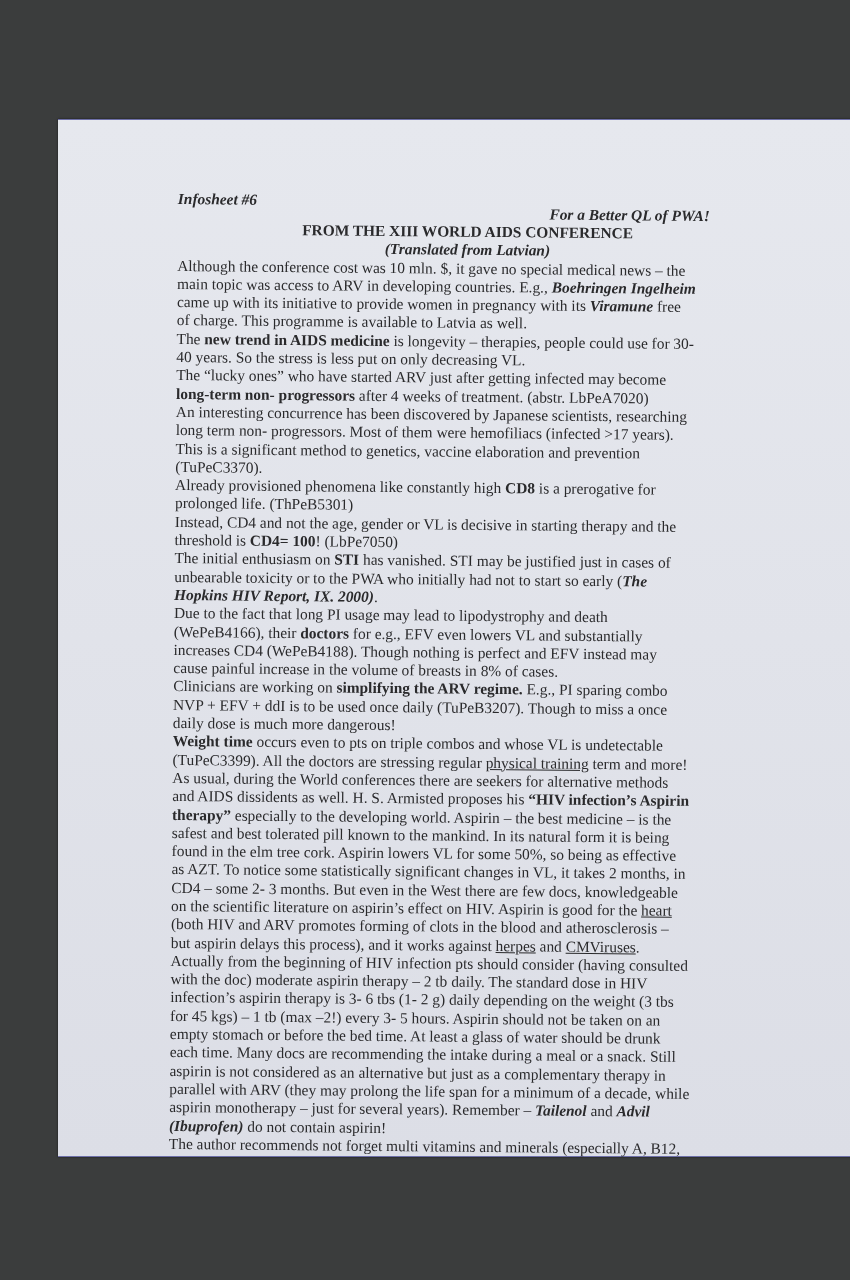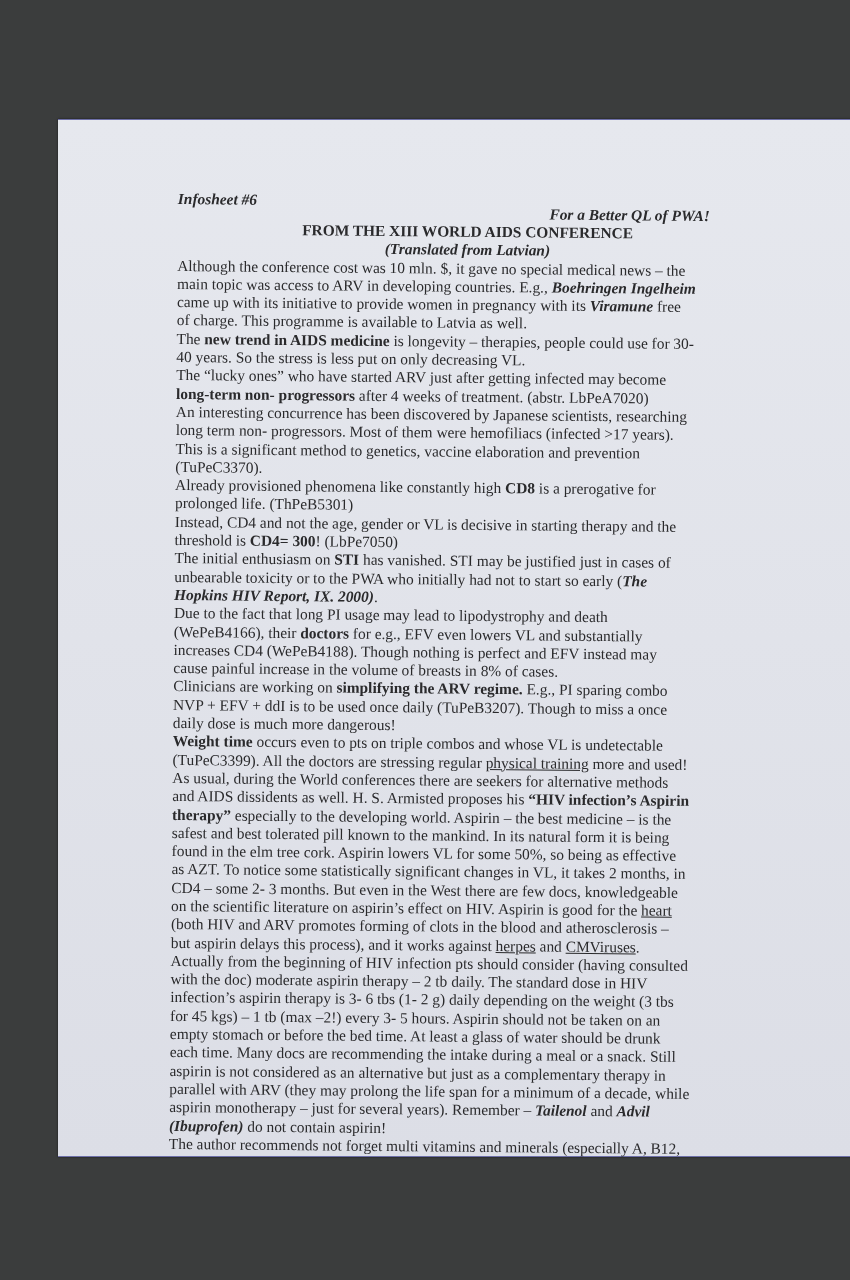--- a/index.html
+++ b/index.html
@@ -45,22 +45,22 @@
       <span class="hdr-right">For a Better QL of PWA!</span>
     </div>
     <div class="title">FROM THE XIII WORLD AIDS CONFERENCE</div>
     <div class="subtitle">(Translated from Latvian)</div>
     <div id="body-text">
         <p><span>Although the conference cost was 10 mln. $, it gave no special medical news – the main topic was access to ARV in developing countries. E.g., </span><b style="font-style: italic;">Boehringen Ingelheim</b><span> came up with its initiative to provide women in pregnancy with its </span><b style="font-style: italic;">Viramune</b><span> free of charge. This programme is available to Latvia as well.</span></p>
         <p><span>The </span><b>new trend in AIDS medicine</b><span> is longevity – therapies, people could use for 30-40 years. So the stress is less put on only decreasing VL.</span></p>
         <p><span>The “lucky ones” who have started ARV just after getting infected may become </span><b>long-term non- progressors</b><span> after 4 weeks of treatment. (abstr. LbPeA7020)</span></p>
         <p><span>An interesting concurrence has been discovered by Japanese scientists, researching long term non- progressors. Most of them were hemofiliacs (infected &gt;17 years). This is a significant method to genetics, vaccine elaboration and prevention (TuPeC3370).</span></p>
         <p><span>Already provisioned phenomena like constantly high </span><b>CD8</b><span> is a prerogative for prolonged life. (ThPeB5301)</span></p>
-        <p><span>Instead, CD4 and not the age, gender or VL is decisive in starting therapy and the threshold is </span><b>CD4= 300</b><span>! (LbPe7050)</span></p>
+        <p><span>Instead, CD4 and not the age, gender or VL is decisive in starting therapy and the threshold is </span><b>CD4= 100</b><span>! (LbPe7050)</span></p>
         <p><span>The initial enthusiasm on </span><b>STI</b><span> has vanished. STI may be justified just in cases of unbearable toxicity or to the PWA who initially had not to start so early (</span><b style="font-style: italic;">The Hopkins HIV Report, IX. 2000)</b><span>.</span></p>
         <p><span>Due to the fact that long PI usage may lead to lipodystrophy and death (WePeB4166), their </span><b>doctors</b><span> for e.g., EFV even lowers VL and substantially increases CD4 (WePeB4188). Though nothing is perfect and EFV instead may cause painful increase in the volume of breasts in 8% of cases.</span></p>
         <p><span>Clinicians are working on </span><b>simplifying the ARV regime.</b><span> E.g., PI sparing combo NVP + EFV + ddI is to be used once daily (TuPeB3207). Though to miss a once daily dose is much more dangerous!</span></p>
-        <p><b>Weight time</b><span> occurs even to pts on triple combos and whose VL is undetectable (TuPeC3399). All the doctors are stressing regular </span><u>physical training</u><span> more and used!</span></p>
+        <p><b>Weight time</b><span> occurs even to pts on triple combos and whose VL is undetectable (TuPeC3399). All the doctors are stressing regular </span><u>physical training</u><span> term and more!</span></p>
         <p><span>As usual, during the World conferences there are seekers for alternative methods and AIDS dissidents as well. H. S. Armisted proposes his </span><b>“HIV infection’s Aspirin therapy”</b><span> especially to the developing world. Aspirin – the best medicine – is the safest and best tolerated pill known to the mankind. In its natural form it is being found in the elm tree cork. Aspirin lowers VL for some 50%, so being as effective as AZT. To notice some statistically significant changes in VL, it takes 2 months, in CD4 – some 2- 3 months. But even in the West there are few docs, knowledgeable on the scientific literature on aspirin’s effect on HIV. Aspirin is good for the </span><u>heart</u><span> (both HIV and ARV promotes forming of clots in the blood and atherosclerosis – but aspirin delays this process), and it works against </span><u>herpes</u><span> and </span><u>CMViruses</u><span>. Actually from the beginning of HIV infection pts should consider (having consulted with the doc) moderate aspirin therapy – 2 tb daily. The standard dose in HIV infection’s aspirin therapy is 3- 6 tbs (1- 2 g) daily depending on the weight (3 tbs for 45 kgs) – 1 tb (max –2!) every 3- 5 hours. Aspirin should not be taken on an empty stomach or before the bed time. At least a glass of water should be drunk each time. Many docs are recommending the intake during a meal or a snack. Still aspirin is not considered as an alternative but just as a complementary therapy in parallel with ARV (they may prolong the life span for a minimum of a decade, while aspirin monotherapy – just for several years). Remember – </span><b style="font-style: italic;">Tailenol</b><span> and </span><b style="font-style: italic;">Advil (Ibuprofen)</b><span> do not contain aspirin!</span></p>
         <p><span>The author recommends not forget multi vitamins and minerals (especially A, B12,</span></p>
       </div>
   </div>
 </div>
 
 </body></html>

